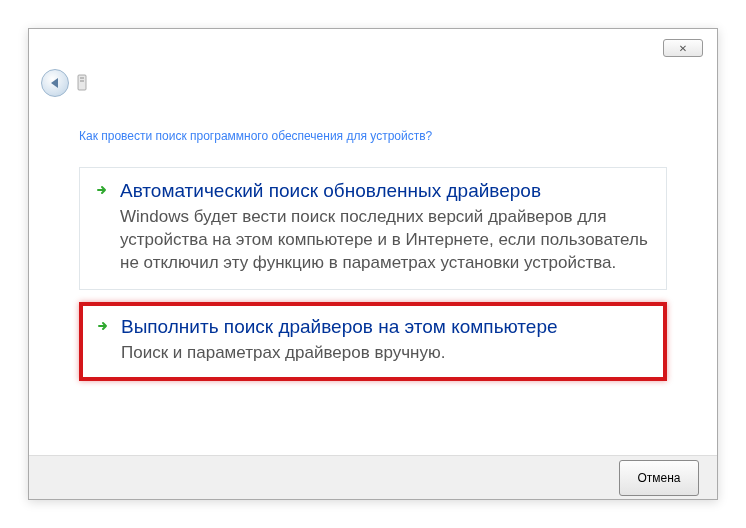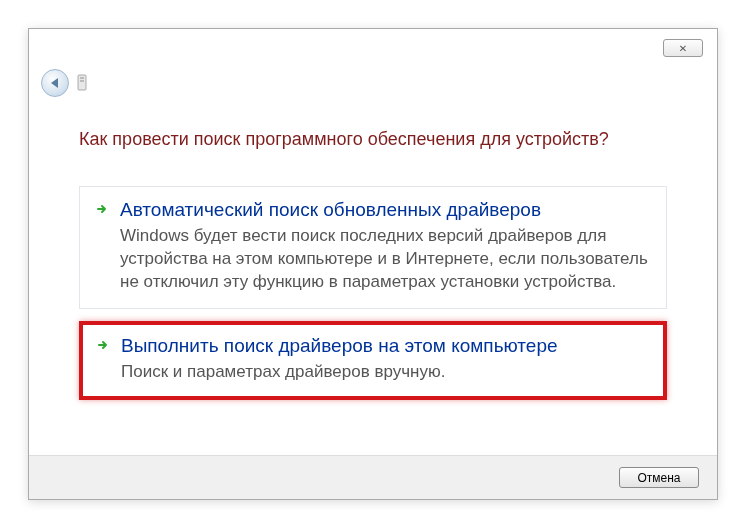--- a/index.html
+++ b/index.html
@@ -71,24 +71,24 @@
     .title {
       font-size: 12px;
       color: #333;
       white-space: nowrap;
       overflow: hidden;
     }
     .content {
       padding: 26px 50px 0 50px;
     }
     .heading {
-      font-size: 18px;
-      color: #7f1d1d;
+      font-size: 12px;
+      color: #3b82f6;
       font-weight: normal;
-      margin-bottom: 36px;
+      margin-bottom: 24px;
     }
     .option {
       border: 1px solid #e0e6ea;
       padding: 12px 16px 14px 16px;
       margin-bottom: 12px;
       cursor: pointer;
       position: relative;
       background: #fff;
     }
     .option-inner {
@@ -125,21 +125,21 @@
       height: 44px;
       background: #f0f0f0;
       border-top: 1px solid #ddd;
       display: flex;
       justify-content: flex-end;
       align-items: center;
       padding-right: 18px;
     }
     .cancel-btn {
       min-width: 80px;
-      height: 21px;
+      height: 36px;
       border: 1px solid #8a8a8a;
       border-radius: 3px;
       background: linear-gradient(#fdfdfd,#e4e4e4);
       font-size: 12px;
       cursor: pointer;
       padding: 0 14px;
     }
   </style>
 </head>
 <body>

